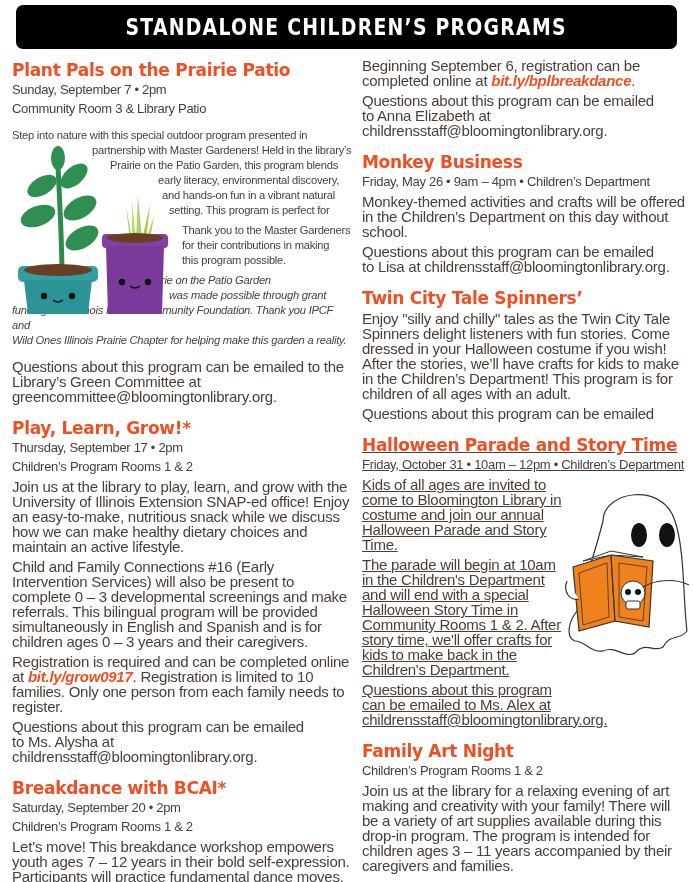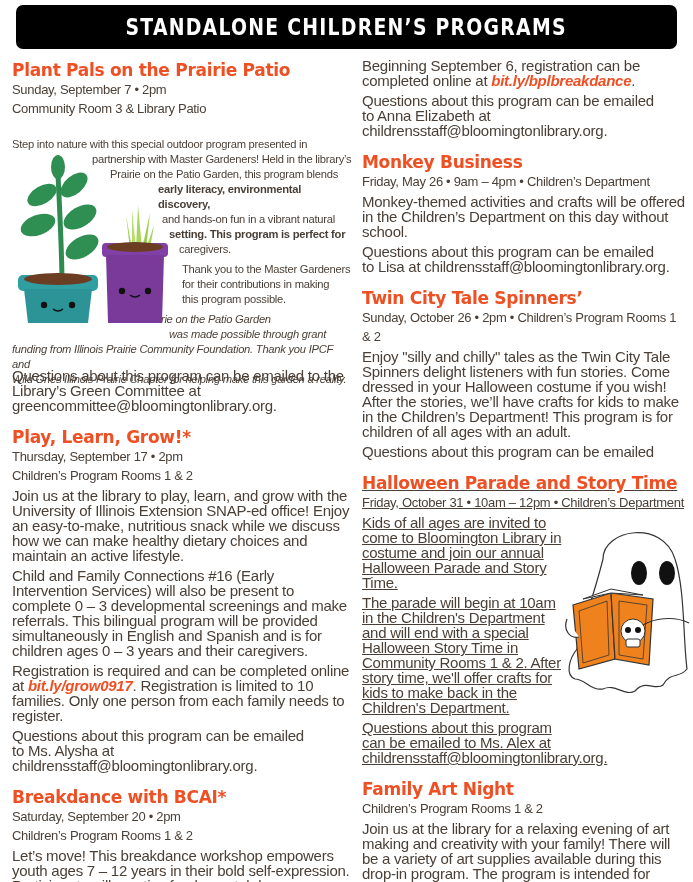--- a/index.html
+++ b/index.html
@@ -96,27 +96,26 @@
           <rect x="90" y="88" width="66" height="14" rx="4" fill="#8040a6"></rect>
           <ellipse cx="123" cy="92" rx="28" ry="5" fill="#6b3d22"></ellipse>
           <path d="M94 100 L152 100 L150 168 L96 168 Z" fill="#7a3a9a"></path>
           <circle cx="110" cy="136" r="3.2" fill="#111"></circle>
           <circle cx="136" cy="136" r="3.2" fill="#111"></circle>
           <path d="M118 140 Q123 144 128 140" stroke="#111" stroke-width="1.5" fill="none"></path>
         </g>
       </svg>
 
       <div class="plant-text">
-        <p style="margin-top:19px; margin-left:0;">Step into nature with this special outdoor program presented in</p>
+        <p style="margin-top:10px; margin-left:0;">Step into nature with this special outdoor program presented in</p>
         <p style="margin-left:80px;">partnership with Master Gardeners! Held in the library’s</p>
         <p style="margin-left:98px;">Prairie on the Patio Garden, this program blends</p>
-        <p style="margin-left:146px;font-weight:bold;">early literacy, environmental discovery,</p>
+        <p style="margin-left:146px;">early literacy, environmental discovery,</p>
         <p style="margin-left:150px;">and hands-on fun in a vibrant natural</p>
-        <p style="margin-left:157px;font-weight:bold;">setting. This program is perfect for</p>
-        <p style="margin-left:167px;">caregivers.</p>
+        <p style="margin-left:157px;">setting. This program is perfect for</p>
         <p style="margin-left:170px; margin-top:5px;">Thank you to the Master Gardeners</p>
         <p style="margin-left:170px;">for their contributions in making</p>
         <p style="margin-left:170px;">this program possible.</p>
         <p class="ital" style="margin-left:100px; margin-top:5px;">BPL’s Prairie on the Patio Garden</p>
         <p class="ital" style="margin-left:157px;">was made possible through grant</p>
         <p class="ital">funding from Illinois Prairie Community Foundation. Thank you IPCF and</p>
         <p class="ital">Wild Ones Illinois Prairie Chapter for helping make this garden a reality.</p>
       </div>
     </div>
     <div class="ev-body">
@@ -159,21 +158,20 @@
     <div class="ev-title">Monkey Business</div>
     <div class="ev-meta">Friday, May 26 • 9am – 4pm • Children’s Department</div>
     <div class="ev-body">
       <p class="first">Monkey-themed activities and crafts will be offered in the Children’s Department on this day without school.</p>
       <p><span>Questions about this program can be emailed</span><br><span>to Lisa at childrensstaff@bloomingtonlibrary.org.</span></p>
     </div>
   </section>
 
   <section class="event">
     <div class="ev-title">Twin City Tale Spinners’</div>
-    <div class="ev-meta">Sunday, October 26 • 2pm • Children’s Program Rooms 1 &amp; 2</div>
     <div class="ev-body">
       <p class="first">Enjoy "silly and chilly" tales as the Twin City Tale Spinners delight listeners with fun stories. Come dressed in your Halloween costume if you wish! After the stories, we’ll have crafts for kids to make in the Children’s Department! This program is for children of all ages with an adult.</p>
       <p><span>Questions about this program can be emailed</span><br></p>
     </div>
   </section>
 
   <section class="event ghost-wrap">
     <div class="ev-title">Halloween Parade and Story Time</div>
     <div class="ev-meta">Friday, October 31 • 10am – 12pm • Children’s Department</div>
     <div class="ev-body ghost-text">

